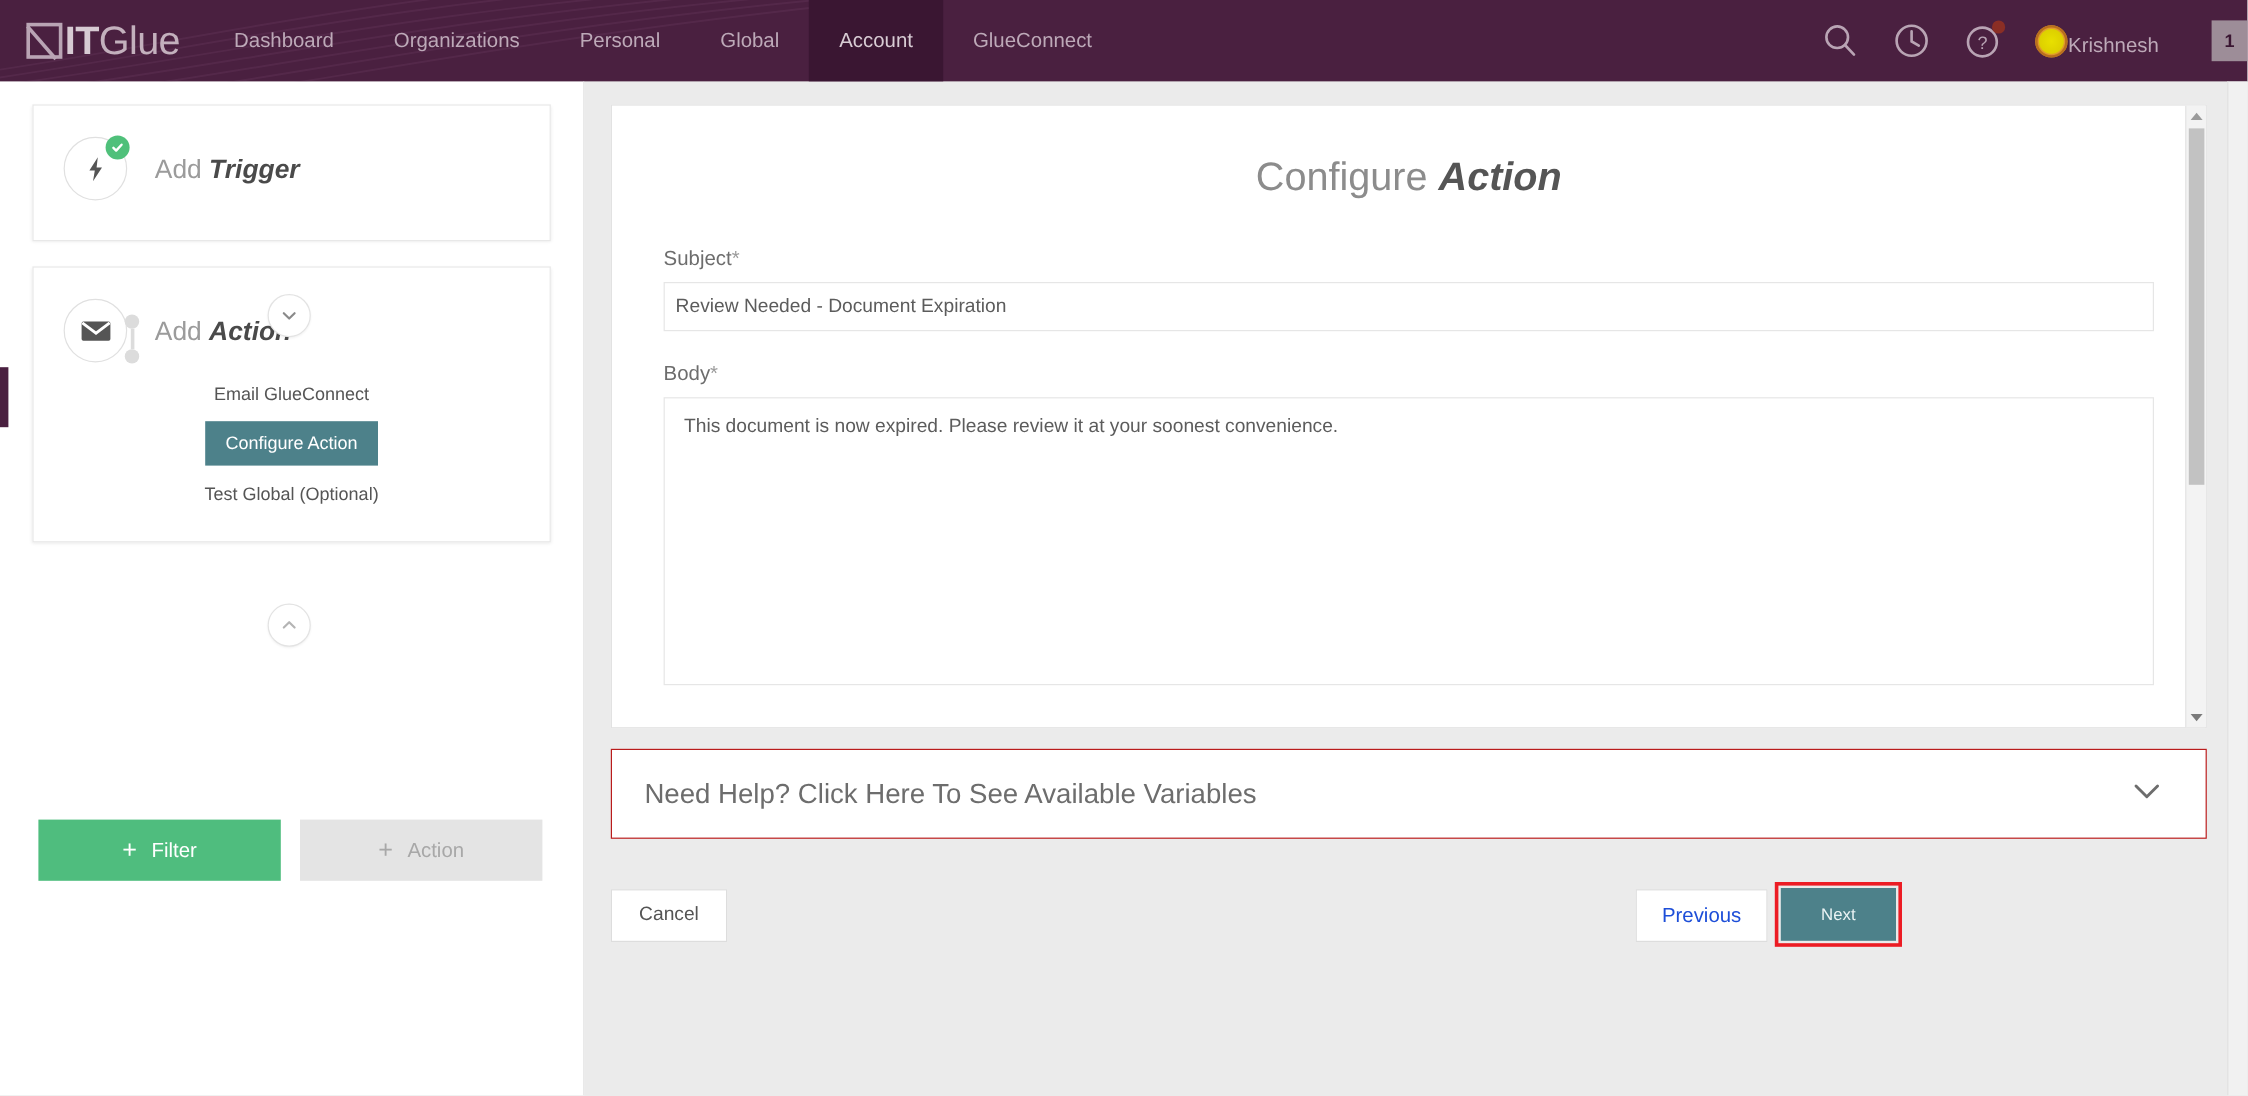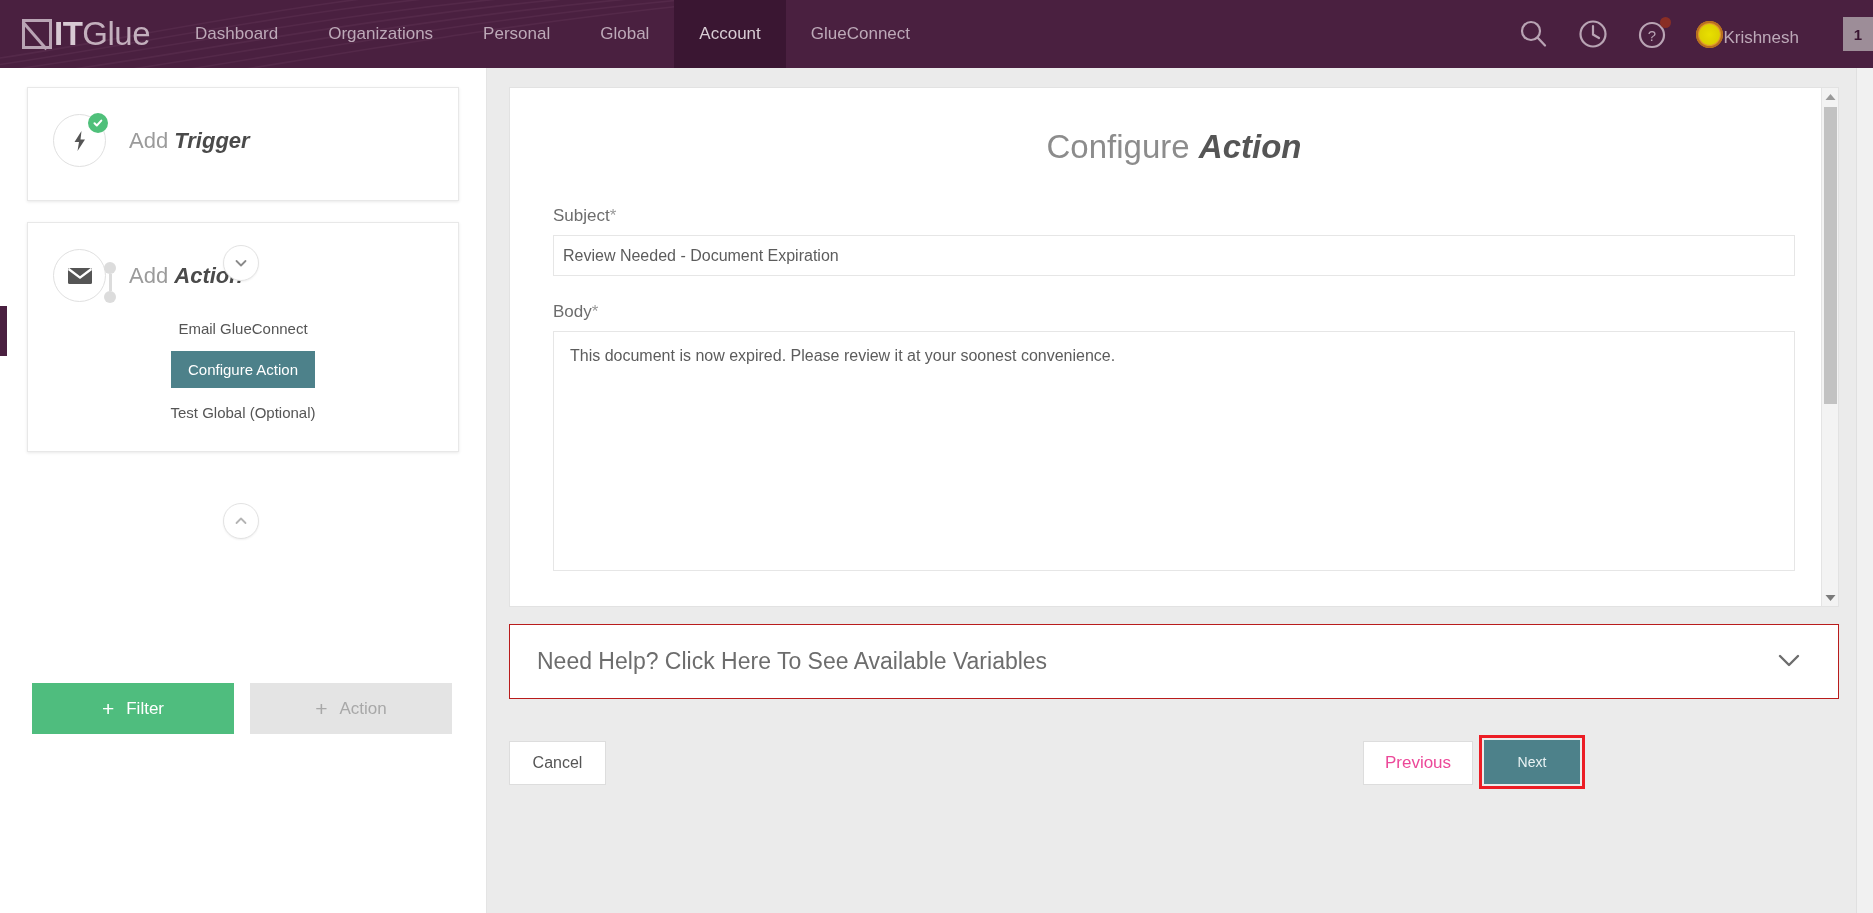--- a/index.html
+++ b/index.html
@@ -250,21 +250,21 @@
   .btn-cancel {
     position: absolute; left: 22px; top: 20px;
     width: 97px; height: 44px;
     background: #fff; border: 1px solid #ddd;
     font-size: 16px; color: #555; cursor: pointer; font-family: inherit;
   }
   .btn-previous {
     position: absolute; left: 876px; top: 20px;
     width: 110px; height: 44px;
     background: #fff; border: 1px solid #ddd;
-    font-size: 17px; color: #ec4899; cursor: pointer; font-family: inherit;
+    font-size: 17px; color: #1d4ed8; cursor: pointer; font-family: inherit;
   }
   .next-wrap {
     position: absolute; left: 992px; top: 14px;
     border: 3px solid #ec1c24; padding: 2px;
   }
   .btn-next {
     width: 96px; height: 44px;
     background: #4d818a; border: none;
     font-size: 14px; color: #eaf3f4; cursor: pointer; font-family: inherit;
   }

